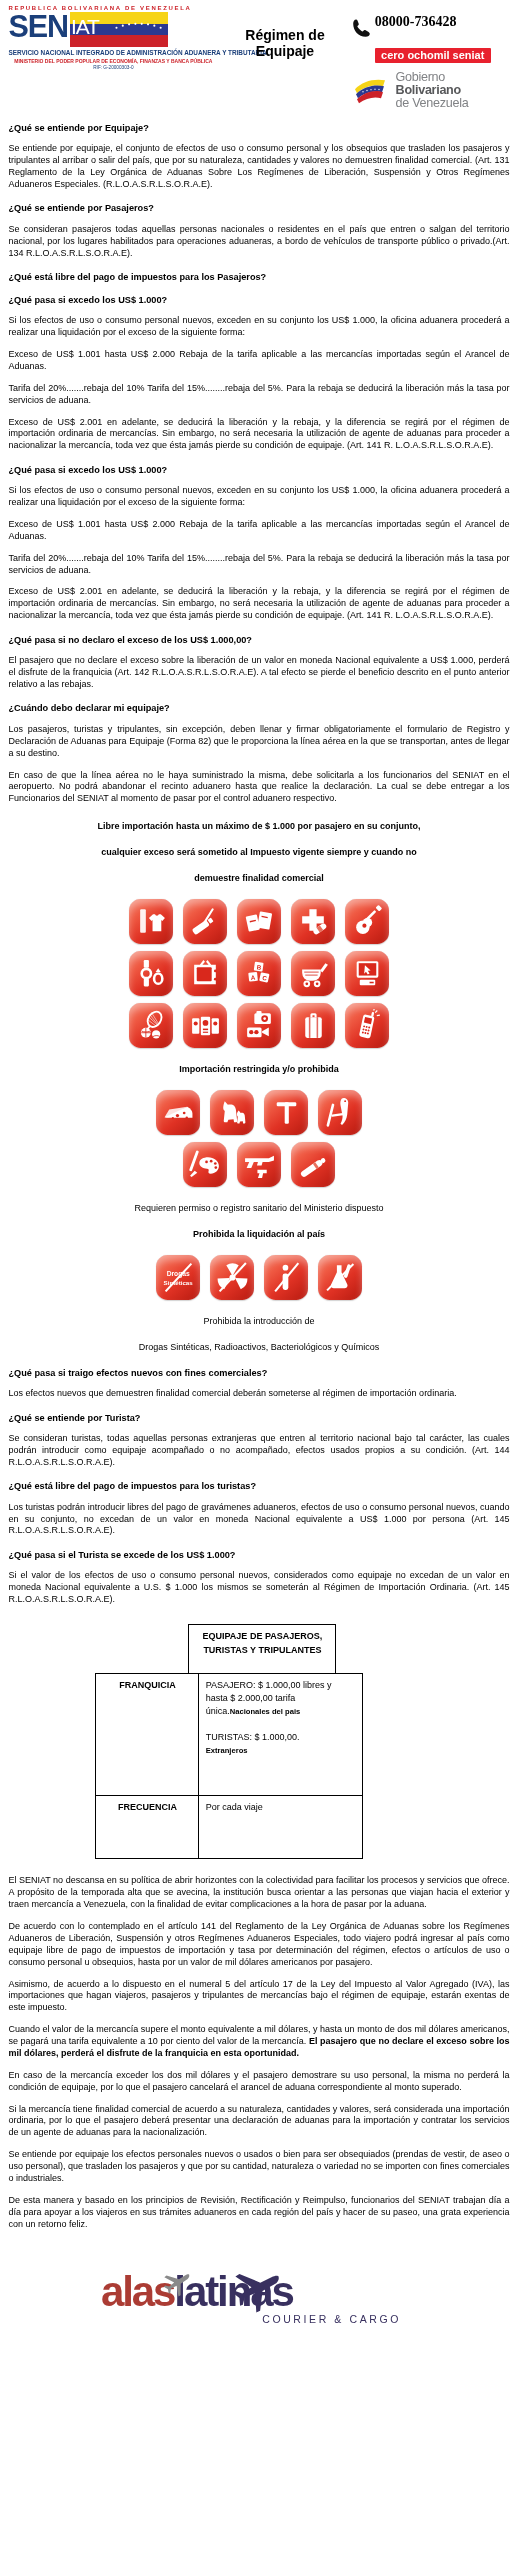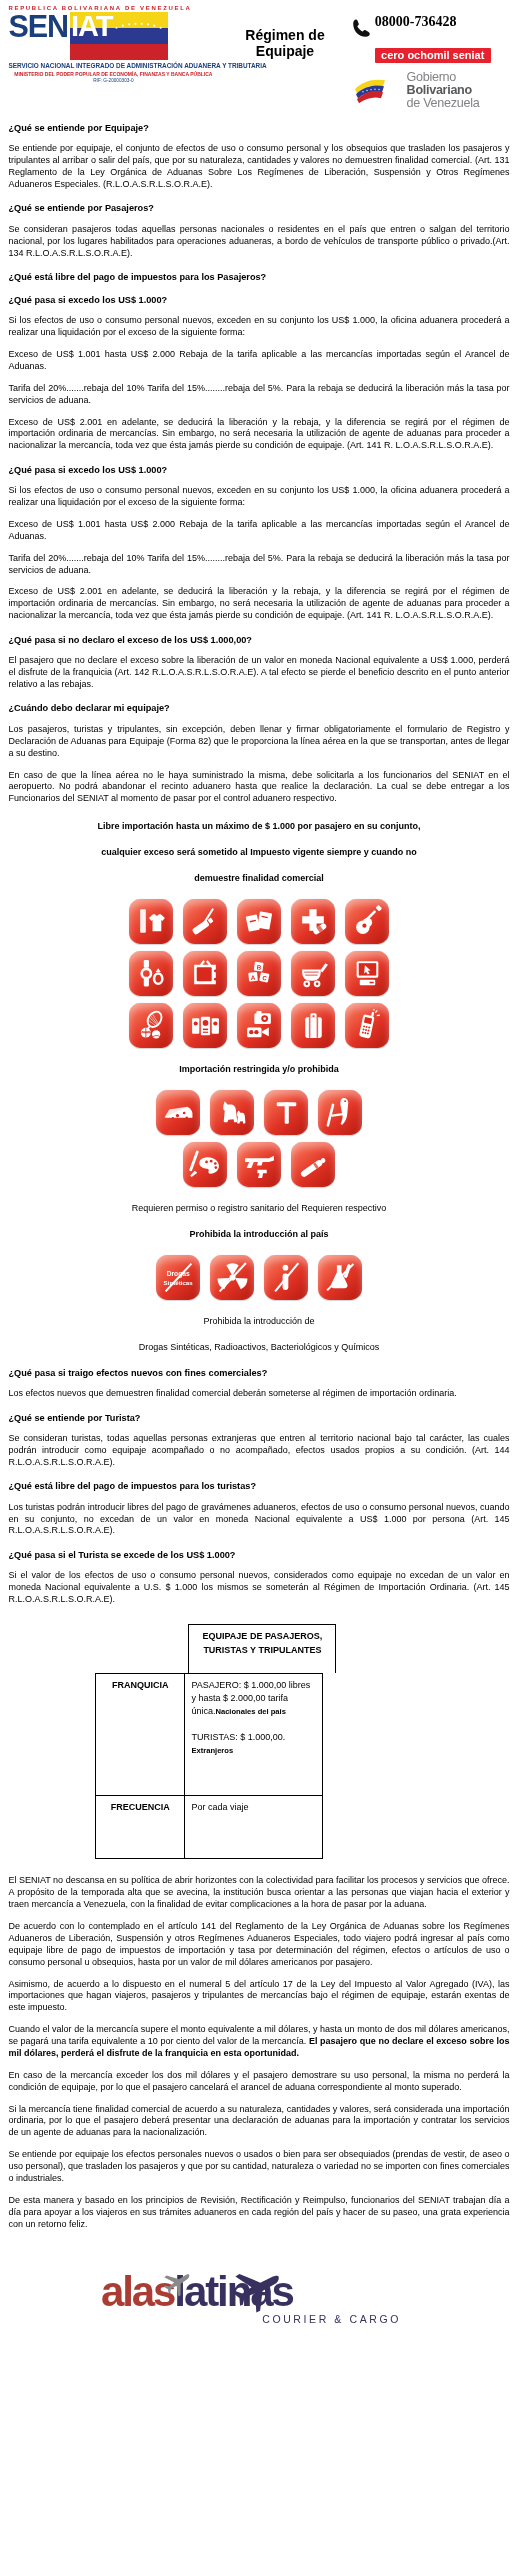--- a/index.html
+++ b/index.html
@@ -10,37 +10,37 @@
   }
   *{box-sizing:border-box;}
   html,body{margin:0;padding:0;background:#fff;}
   body{width:518px;font-family:"Liberation Sans","DejaVu Sans",sans-serif;color:#000;}
   .page{padding:5.3px 8.4px 10.5px 8.4px;}
 
   
   header{display:flex;align-items:flex-start;}
   .seniat{width:210px;flex:none;}
   .country{color:var(--accent-red);font-weight:bold;font-size:6px;letter-spacing:1.7px;white-space:nowrap;}
-  .logo-row{display:flex;align-items:stretch;height:48px;margin-top:1.1px;}
+  .logo-row{display:flex;align-items:stretch;height:35px;margin-top:1.1px;}
   .sen{font-size:30.5px;line-height:29.5px;font-weight:bold;color:var(--seniat-blue);letter-spacing:-1.1px;}
   .flag{position:relative;width:98px;margin-left:2.1px;
         background:linear-gradient(to bottom,var(--flag-yellow) 0 33.3%,var(--flag-blue) 33.3% 66.6%,var(--flag-red) 66.6% 100%);}
-  .flag .iat{position:absolute;left:1.1px;top:0;font-size:29px;line-height:29.5px;font-weight:bold;color:#fff;letter-spacing:-1.1px;}
+  .flag .iat{position:absolute;left:1.1px;top:0;font-size:21px;line-height:29.5px;font-weight:normal;color:#fff;letter-spacing:-1.1px;}
   .flag svg.stars{position:absolute;right:2.1px;top:0;width:57px;height:30.5px;}
   .service{color:var(--seniat-blue);font-weight:bold;font-size:6.4px;margin-top:2.1px;white-space:nowrap;}
   .ministry{color:var(--accent-red);font-weight:bold;font-size:5px;text-align:center;margin-top:1.6px;}
   .rif{color:var(--seniat-blue);font-size:4.7px;text-align:center;margin-top:1.1px;}
   .title{flex:1;text-align:center;font-size:14px;font-weight:bold;margin:22px 0 0 0;}
   .head-right{width:158px;flex:none;}
   .phone{display:flex;align-items:flex-start;gap:4.2px;margin-top:9.5px;}
   .phone svg{width:19px;height:23px;margin-top:2.1px;}
   .phone-number{font-family:"Liberation Serif","DejaVu Serif",serif;font-weight:bold;font-size:14px;line-height:1.05;}
   .phone-pill{display:inline-block;background:var(--pill-red);color:#fff;font-weight:bold;font-size:11px;
               padding:0.5px 6.3px 1.6px 6.3px;border-radius:1px;margin-top:19px;white-space:nowrap;}
-  .gov{display:flex;align-items:center;gap:20px;margin-top:8.4px;}
+  .gov{display:flex;align-items:center;gap:9px;margin-top:8.4px;}
   .gov svg{width:35px;height:29.5px;flex:none;}
   .gov-text{color:var(--gov-gray);font-size:12.6px;line-height:1.04;letter-spacing:-0.3px;}
   .gov-text b{color:var(--gov-dark);}
 
   
   h3.q{font-size:9.2px;font-weight:bold;margin:12.6px 0 10.5px 0;}
   p.body{font-size:9px;line-height:1.32;text-align:justify;margin:10px 0;}
   .center-line{text-align:center;font-size:9px;margin:16px 0;}
   .center-line.bold{font-weight:bold;}
 
@@ -49,21 +49,21 @@
   .icon-row{display:flex;justify-content:center;gap:10px;margin:6.8px 0;}
   .tile{width:44px;height:45px;border-radius:11.6px;flex:none;display:flex;align-items:center;justify-content:center;
         background:linear-gradient(140deg,#f3846e 0%,#ef5a43 28%,var(--icon-red) 58%,var(--icon-red-dark) 100%);
         box-shadow:inset 0 5.3px 7.4px rgba(255,255,255,.35), 0 0.5px 1.1px rgba(0,0,0,.18);}
   .tile svg{width:33px;height:33px;}
 
   
   .tbl-wrap{margin:18px 0 16px 87px;width:240px;font-size:9px;}
   .tbl-header{margin-left:93px;width:148px;border:1.6px solid #000;border-bottom:none;text-align:center;
               font-weight:bold;padding:5.3px 5.3px 16px 5.3px;line-height:1.5;}
-  table.tbl{border-collapse:collapse;width:228px;}
+  table.tbl{border-collapse:collapse;width:268px;}
   .tbl td{border:1.6px solid #000;vertical-align:top;}
   .tbl .lbl{width:93px;font-weight:bold;text-align:center;padding-top:5.3px;}
   .tbl .val{width:148px;padding:4.2px 6.3px;line-height:1.45;}
   .tbl .val p{margin:0 0 0 0;}
   .tbl .val p.gap{margin-top:13.7px;}
   .tbl b.small{font-size:7.6px;}
   .row-franquicia .val{height:122px;}
   .row-exceso .val{height:158px;}
   .row-frecuencia .val{height:63px;}
 
@@ -444,23 +444,23 @@
             <g transform="rotate(-35 32 36)">
               <rect x="3" y="31" width="48" height="12" rx="6" fill="#fff"></rect>
               <rect x="34" y="31" width="5.5" height="12" fill="#e8705e"></rect>
               <circle cx="54" cy="37" r="4.5" fill="#fff"></circle>
             </g>
           </svg>
         </span>
       </div>
     </div>
 
-  <div class="center-line">Requieren permiso o registro sanitario del Requieren respectivo</div>
-
-  <div class="center-line bold">Prohibida la introducción al país</div>
+  <div class="center-line">Requieren permiso o registro sanitario del Ministerio dispuesto</div>
+
+  <div class="center-line bold">Prohibida la liquidación al país</div>
 
   <div class="icon-grid">
       <div class="icon-row">
         <span class="tile">
           <svg viewBox="0 0 64 64">
             <g fill="#fff" font-family="Liberation Sans,sans-serif" font-weight="bold">
               <text x="9" y="30" font-size="13">Drogas</text>
               <text x="3" y="46" font-size="12">Sintéticas</text>
             </g>
             <path stroke="#fff" stroke-width="4" d="M7 59L57 5" fill="none"></path>

